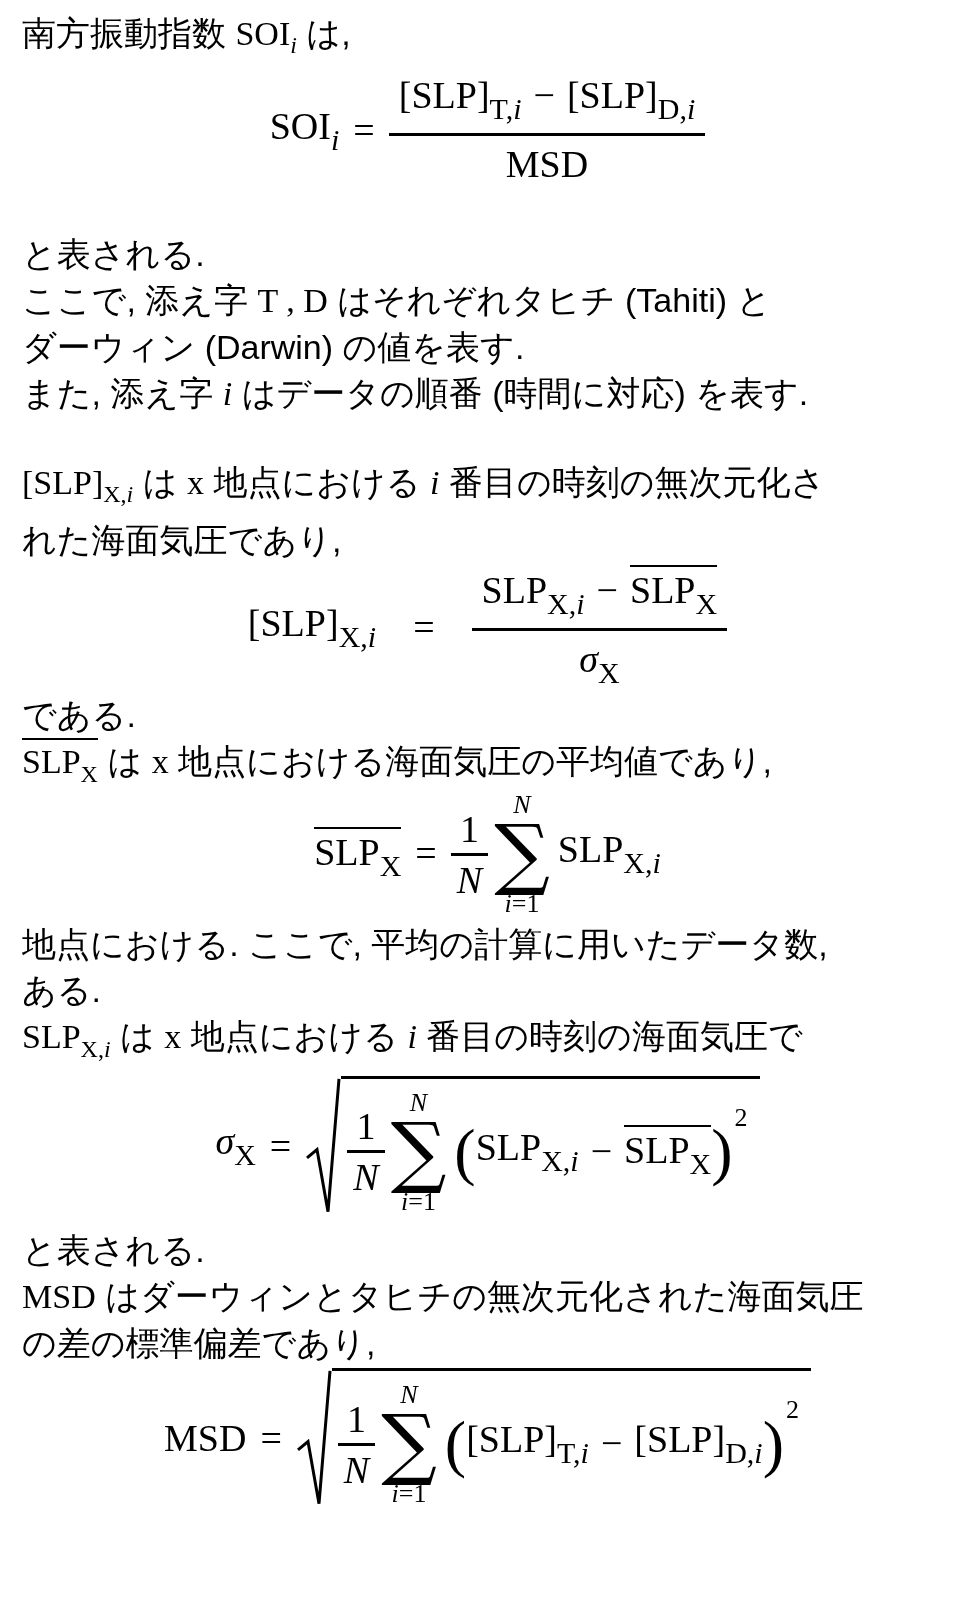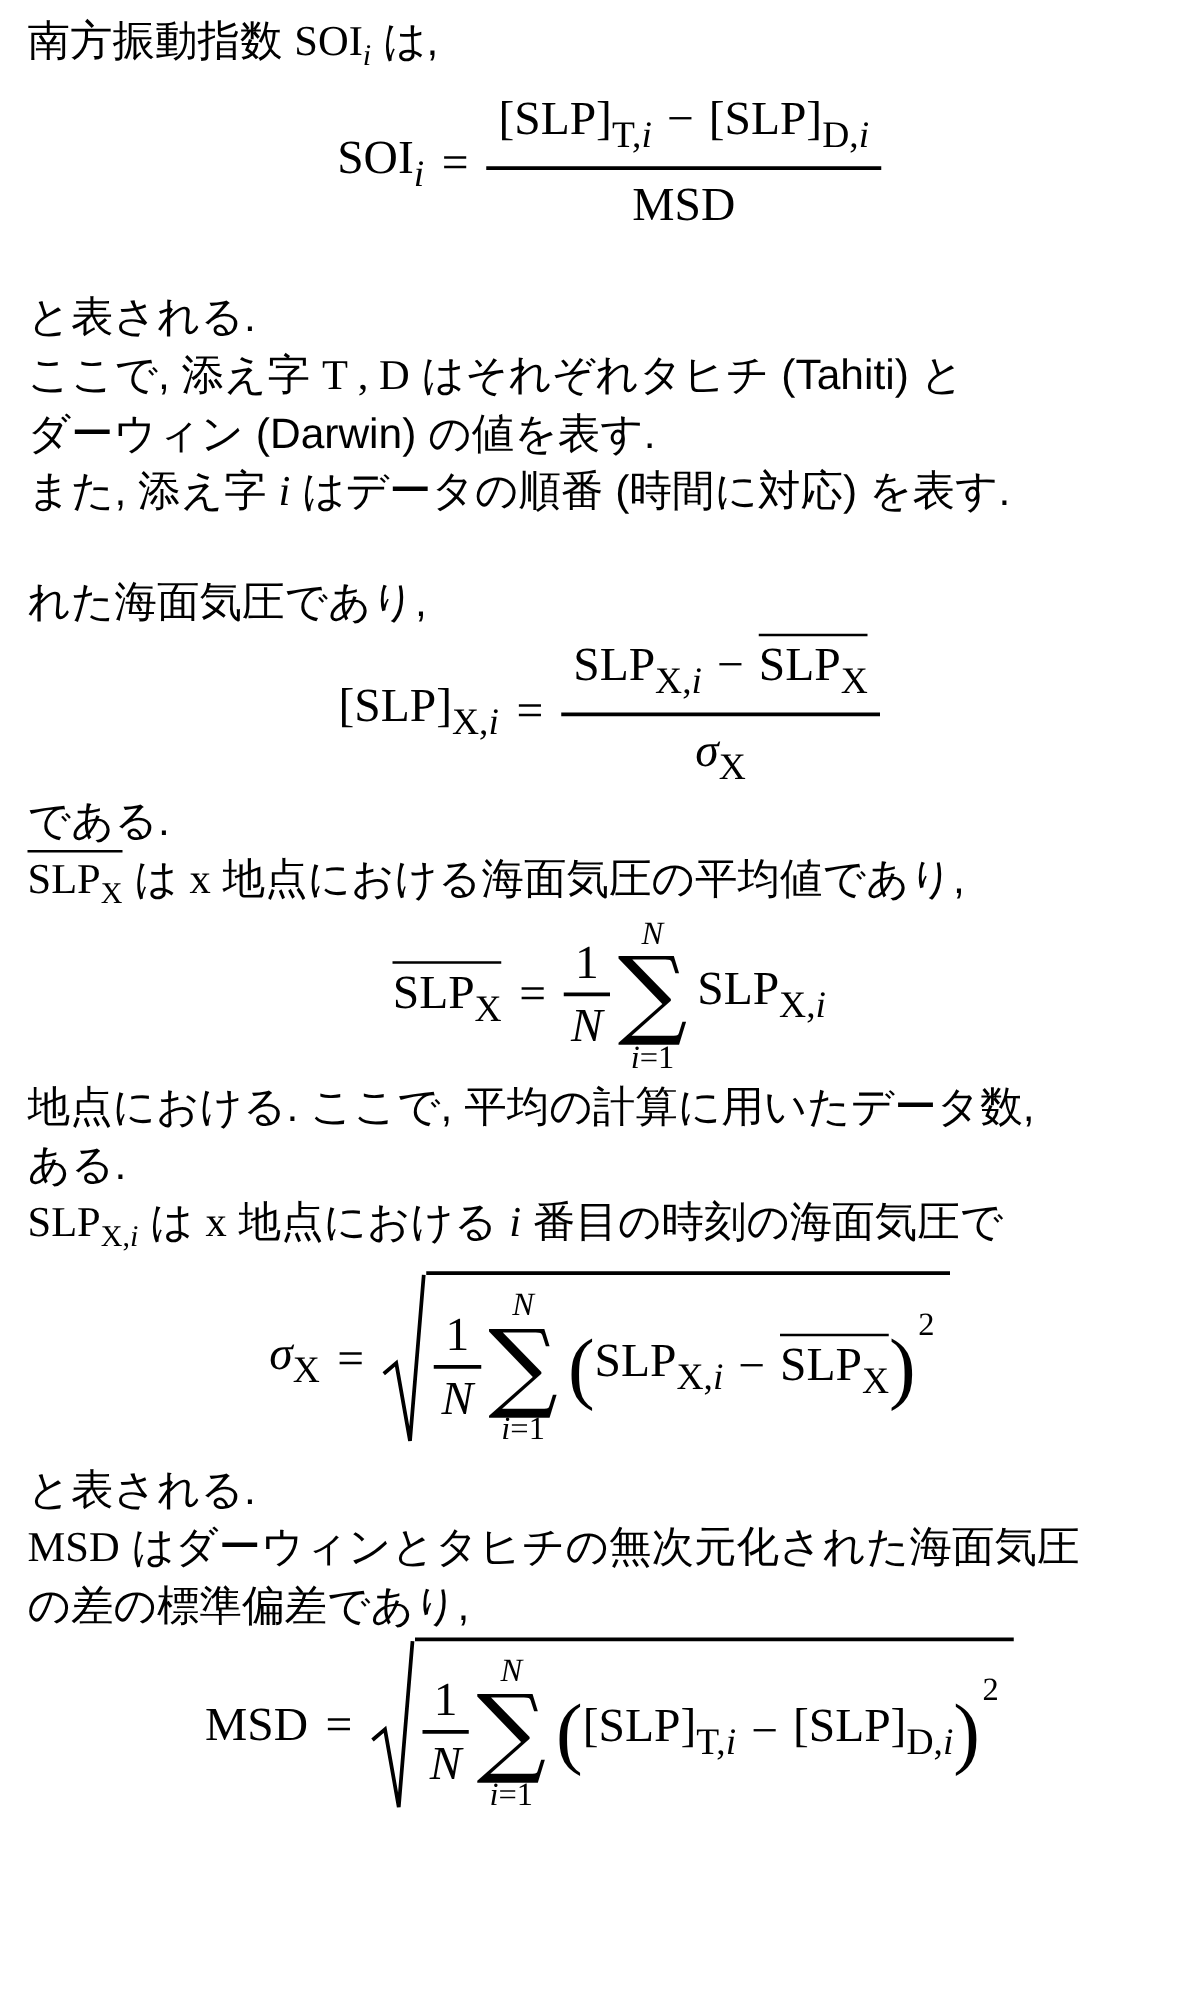--- a/index.html
+++ b/index.html
@@ -50,21 +50,21 @@
   .sqrt { display:inline-flex; align-items:stretch; }
   .rad { width:36px; flex:none; }
   .rad svg { display:block; width:100%; height:100%; }
   .sq-content { border-top:3.5px solid #000; display:inline-flex; align-items:center;
                 padding:10px 12px 2px 6px; }
   .lp,.rp { font-size:64px; line-height:1; font-weight:300; }
   .pow { display:inline-block; font-size:26px; transform:translateY(-34px); margin-left:2px; }
 
   .gap { height:42px; }
   .f1 { margin:6px 16px 44px; }
-  .f2 { margin:2px 0; }
+  .f2 { margin:2px 0;gap:23px; }
   .f3 { margin:4px 0; }
   .f4 { margin:4px 0 10px; }
   .f5 { margin:2px 0 4px; }
 </style>
 </head>
 <body>
 
 <div class="doc">
 
   <p class="line"><span class="jp">南方振動指数 </span><span class="tg"><span class="rm">SOI</span><span class="sub"><span class="it">i</span></span></span><span class="jp"> は,</span></p>
@@ -84,20 +84,21 @@
     </span>
   </div>
 
   <p class="line"><span class="jp">と表される.</span></p>
   <p class="line"><span class="jp">ここで, 添え字 </span><span class="rm">T , D</span><span class="jp"> はそれぞれタヒチ (Tahiti) と</span></p>
   <p class="line"><span class="jp">ダーウィン (Darwin) の値を表す.</span></p>
   <p class="line"><span class="jp">また, 添え字 </span><span class="it">i</span><span class="jp"> はデータの順番 (時間に対応) を表す.</span></p>
 
   <div class="gap"></div>
 
+  <p class="line"><span class="tg"><span class="rm">[SLP]</span><span class="sub"><span class="rm">X,</span><span class="it">i</span></span></span><span class="jp"> は </span><span class="rm">x</span><span class="jp"> 地点における </span><span class="it">i</span><span class="jp"> 番目の時刻の無次元化さ</span></p>
   <p class="line"><span class="jp">れた海面気圧であり,</span></p>
 
   <div class="formula f2">
     <span class="tg"><span class="rm">[SLP]</span><span class="sub"><span class="rm">X,</span><span class="it">i</span></span></span>
     <span class="rm eq">=</span>
     <span class="frac">
       <span class="fnum">
           <span class="tg"><span class="rm">SLP</span><span class="sub"><span class="rm">X,</span><span class="it">i</span></span></span>
           <span class="rm op">−</span>
           <span class="bar"><span class="rm">SLP</span><span class="sub"><span class="rm">X</span></span></span>

